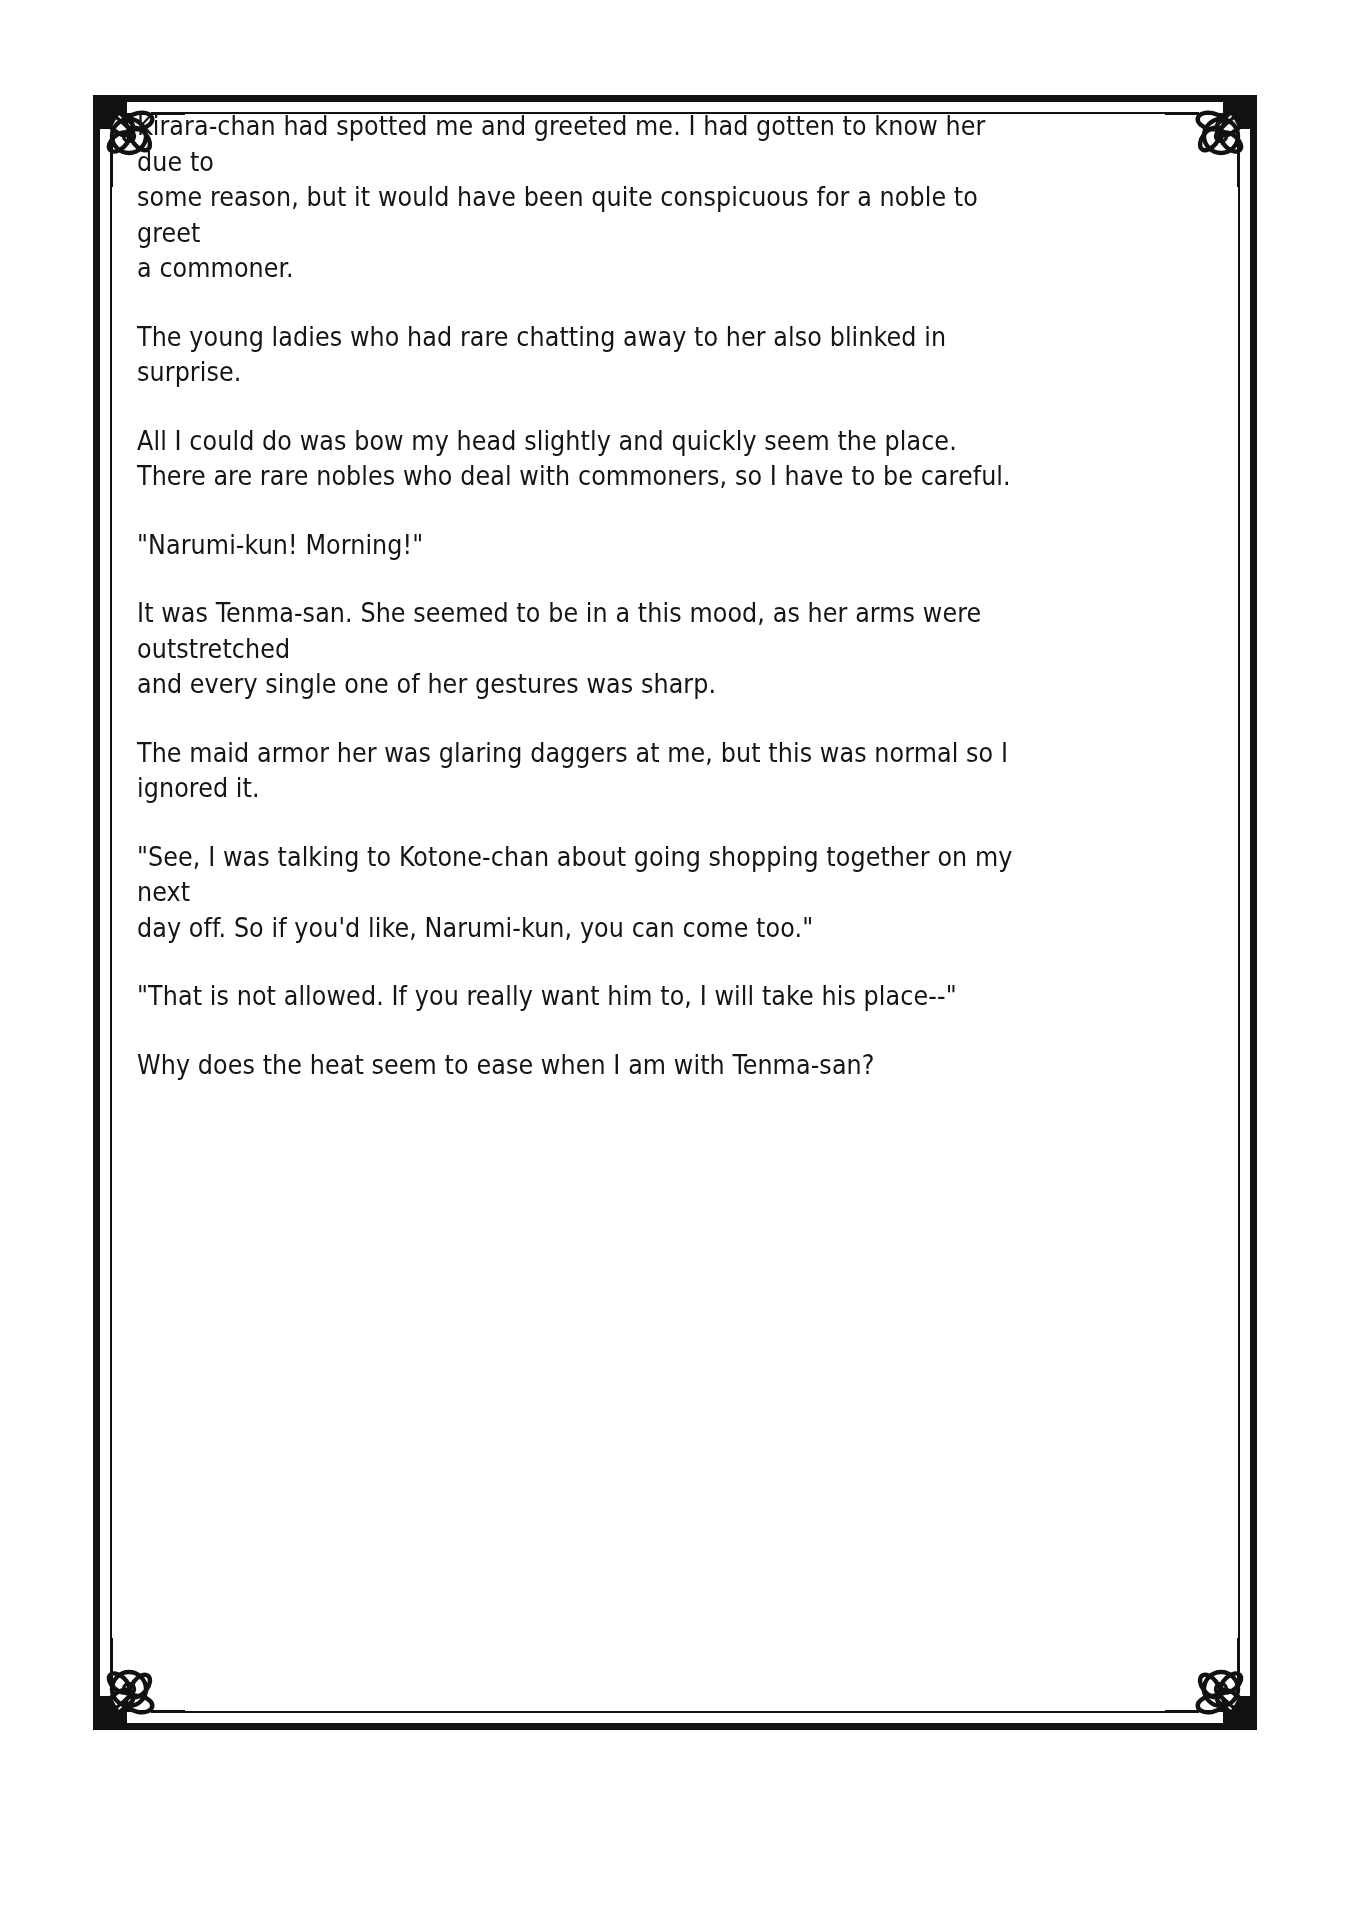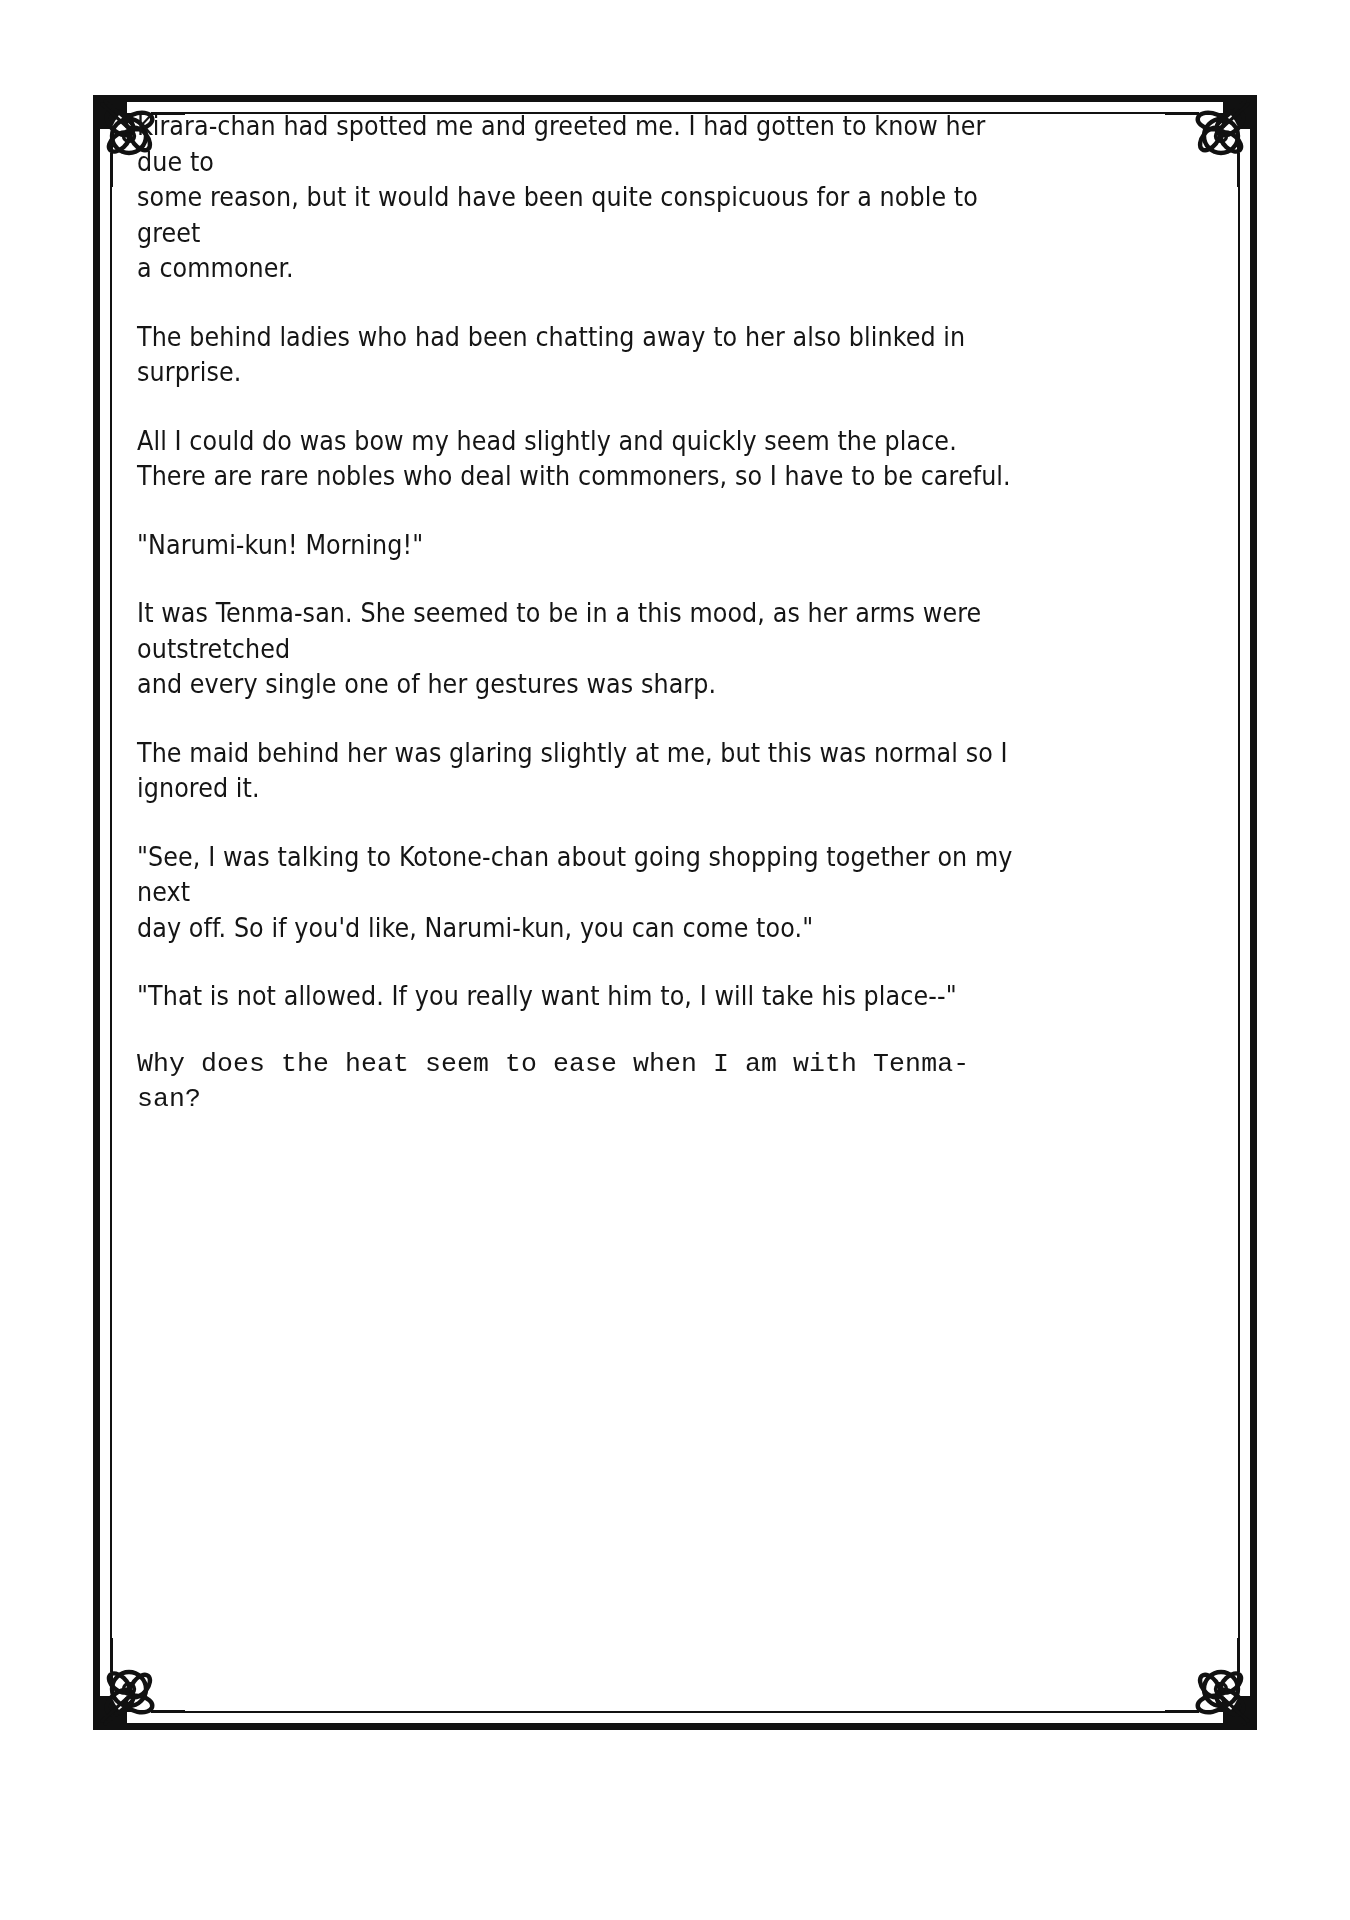--- a/index.html
+++ b/index.html
@@ -70,21 +70,21 @@
 
   .para {
     font-size: 26.5px;
     line-height: 35.5px;
     letter-spacing: 0.1px;
     margin: 0 0 33px 0;
     white-space: pre-line;
     color: #151515;
     text-align: left;
   }
-  .para:last-child { margin-bottom: 0; font-family: Liberation Mono, monospace; }
+  .para:last-child { margin-bottom: 0; }
 </style>
 </head>
 <body>
 
 <div class="page">
 
   <div class="frame">
 
     <div class="rule rule-top-outer"></div>
     <div class="rule rule-bottom-outer"></div>
@@ -175,26 +175,26 @@
         <circle cx="36" cy="41" r="5.5" fill="none" stroke="#111111" stroke-width="3.4"></circle>
       </svg>
     </div>
 
   </div>
 
   <div class="content">
     <p class="para">Kirara-chan had spotted me and greeted me. I had gotten to know her due to
 some reason, but it would have been quite conspicuous for a noble to greet
 a commoner.</p>
-    <p class="para">The behind ladies who had been chatting away to her also blinked in surprise.</p>
+    <p class="para">The young ladies who had rare chatting away to her also blinked in surprise.</p>
     <p class="para">All I could do was bow my head slightly and quickly seem the place.
 There are rare nobles who deal with commoners, so I have to be careful.</p>
     <p class="para">"Narumi-kun! Morning!"</p>
     <p class="para">It was Tenma-san. She seemed to be in a this mood, as her arms were outstretched
 and every single one of her gestures was sharp.</p>
-    <p class="para">The maid behind her was glaring slightly at me, but this was normal so I ignored it.</p>
+    <p class="para">The maid armor her was glaring daggers at me, but this was normal so I ignored it.</p>
     <p class="para">"See, I was talking to Kotone-chan about going shopping together on my next
 day off. So if you'd like, Narumi-kun, you can come too."</p>
     <p class="para">"That is not allowed. If you really want him to, I will take his place--"</p>
     <p class="para">Why does the heat seem to ease when I am with Tenma-san?</p>
   </div>
 
 </div>
 
 </body></html>

